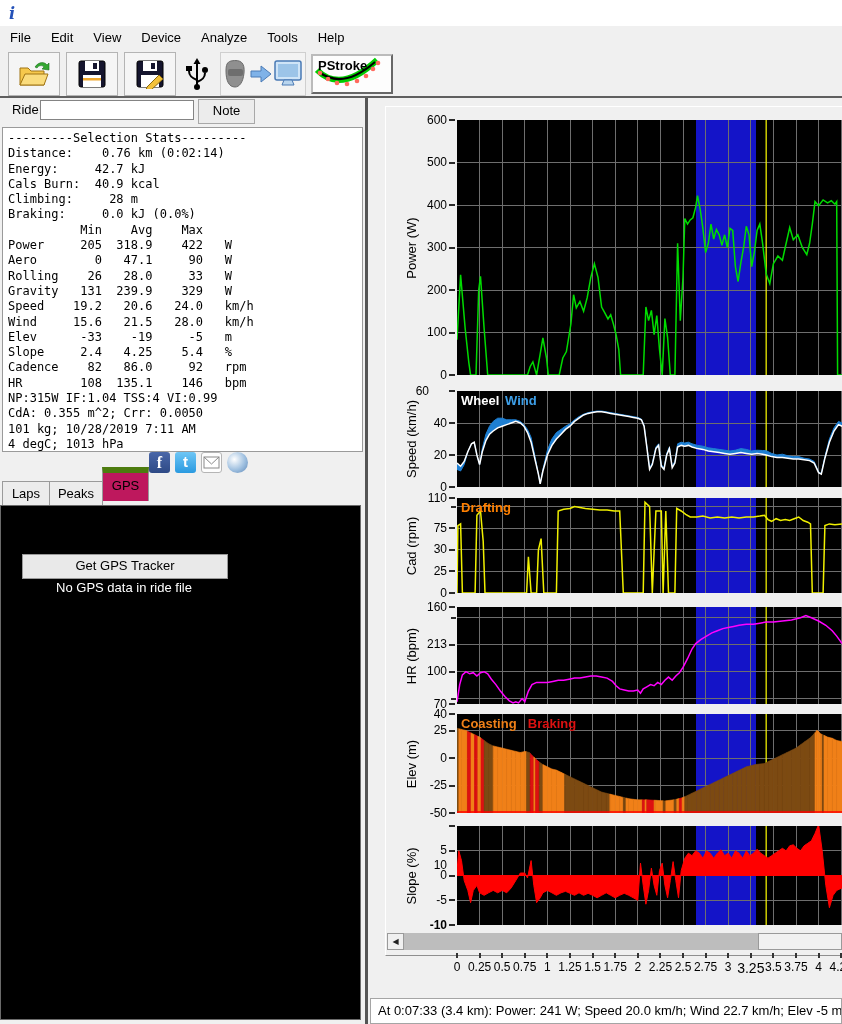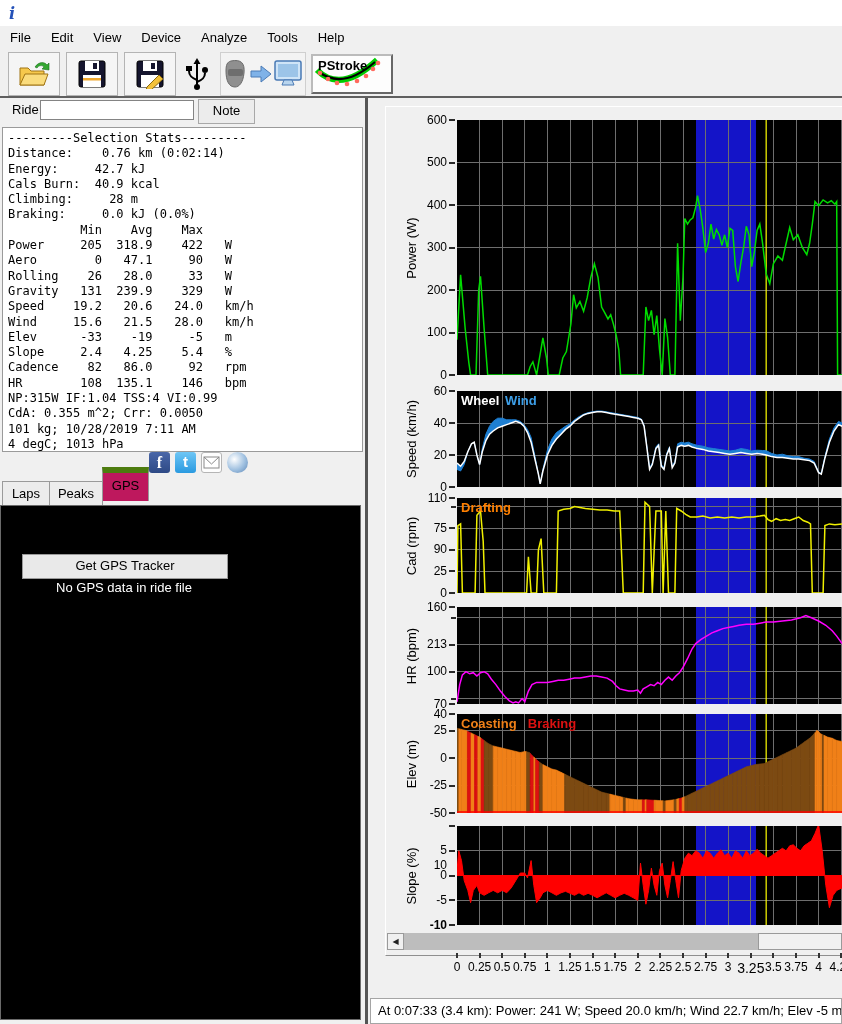--- a/index.html
+++ b/index.html
@@ -190,35 +190,35 @@
       <div style="position: absolute; left: 449px; top: 246.5px; width: 6px; height: 2px; background: rgb(42, 42, 42);"></div>
       <div style="position: absolute; left: 405px; top: 240px; width: 42px; text-align: right; font-size: 12px;">300</div>
       <div style="position: absolute; left: 449px; top: 289px; width: 6px; height: 2px; background: rgb(42, 42, 42);"></div>
       <div style="position: absolute; left: 405px; top: 282.5px; width: 42px; text-align: right; font-size: 12px;">200</div>
       <div style="position: absolute; left: 449px; top: 331.5px; width: 6px; height: 2px; background: rgb(42, 42, 42);"></div>
       <div style="position: absolute; left: 405px; top: 325px; width: 42px; text-align: right; font-size: 12px;">100</div>
       <div style="position: absolute; left: 449px; top: 374px; width: 6px; height: 2px; background: rgb(42, 42, 42);"></div>
       <div style="position: absolute; left: 405px; top: 367.5px; width: 42px; text-align: right; font-size: 12px;">0</div>
       <div class="ylab" style="position: absolute; left: 411px; top: 439px; font-size: 13px; white-space: nowrap;">Speed (km/h)</div>
       <div style="position: absolute; left: 449px; top: 390px; width: 6px; height: 2px; background: rgb(42, 42, 42);"></div>
-      <div style="position: absolute; left: 405px; top: 383.5px; width: 42px; text-align: right; font-size: 12px;">60</div>
+      <div style="position: absolute; left: 387px; top: 383.5px; width: 42px; text-align: right; font-size: 12px;">60</div>
       <div style="position: absolute; left: 449px; top: 422px; width: 6px; height: 2px; background: rgb(42, 42, 42);"></div>
       <div style="position: absolute; left: 405px; top: 415.5px; width: 42px; text-align: right; font-size: 12px;">40</div>
       <div style="position: absolute; left: 449px; top: 454px; width: 6px; height: 2px; background: rgb(42, 42, 42);"></div>
       <div style="position: absolute; left: 405px; top: 447.5px; width: 42px; text-align: right; font-size: 12px;">20</div>
       <div style="position: absolute; left: 449px; top: 486px; width: 6px; height: 2px; background: rgb(42, 42, 42);"></div>
       <div style="position: absolute; left: 405px; top: 479.5px; width: 42px; text-align: right; font-size: 12px;">0</div>
       <div class="ylab" style="position: absolute; left: 411px; top: 545.5px; font-size: 13px; white-space: nowrap;">Cad (rpm)</div>
       <div style="position: absolute; left: 449px; top: 497px; width: 6px; height: 2px; background: rgb(42, 42, 42);"></div>
       <div style="position: absolute; left: 405px; top: 490.5px; width: 42px; text-align: right; font-size: 12px;">110</div>
       <div style="position: absolute; left: 451px; top: 505.6px; width: 5px; height: 2px; background: rgb(42, 42, 42);"></div>
       <div style="position: absolute; left: 449px; top: 527.2px; width: 6px; height: 2px; background: rgb(42, 42, 42);"></div>
       <div style="position: absolute; left: 405px; top: 520.7px; width: 42px; text-align: right; font-size: 12px;">75</div>
       <div style="position: absolute; left: 449px; top: 548.8px; width: 6px; height: 2px; background: rgb(42, 42, 42);"></div>
-      <div style="position: absolute; left: 405px; top: 542.3px; width: 42px; text-align: right; font-size: 12px;">90</div>
+      <div style="position: absolute; left: 405px; top: 542.3px; width: 42px; text-align: right; font-size: 12px;">30</div>
       <div style="position: absolute; left: 449px; top: 570.4px; width: 6px; height: 2px; background: rgb(42, 42, 42);"></div>
       <div style="position: absolute; left: 405px; top: 563.9px; width: 42px; text-align: right; font-size: 12px;">25</div>
       <div style="position: absolute; left: 449px; top: 592px; width: 6px; height: 2px; background: rgb(42, 42, 42);"></div>
       <div style="position: absolute; left: 405px; top: 585.5px; width: 42px; text-align: right; font-size: 12px;">0</div>
       <div class="ylab" style="position: absolute; left: 411px; top: 655.5px; font-size: 13px; white-space: nowrap;">HR (bpm)</div>
       <div style="position: absolute; left: 449px; top: 606px; width: 6px; height: 2px; background: rgb(42, 42, 42);"></div>
       <div style="position: absolute; left: 405px; top: 599.5px; width: 42px; text-align: right; font-size: 12px;">160</div>
       <div style="position: absolute; left: 451px; top: 616.8px; width: 5px; height: 2px; background: rgb(42, 42, 42);"></div>
       <div style="position: absolute; left: 449px; top: 643.7px; width: 6px; height: 2px; background: rgb(42, 42, 42);"></div>
       <div style="position: absolute; left: 405px; top: 637.2px; width: 42px; text-align: right; font-size: 12px;">213</div>

